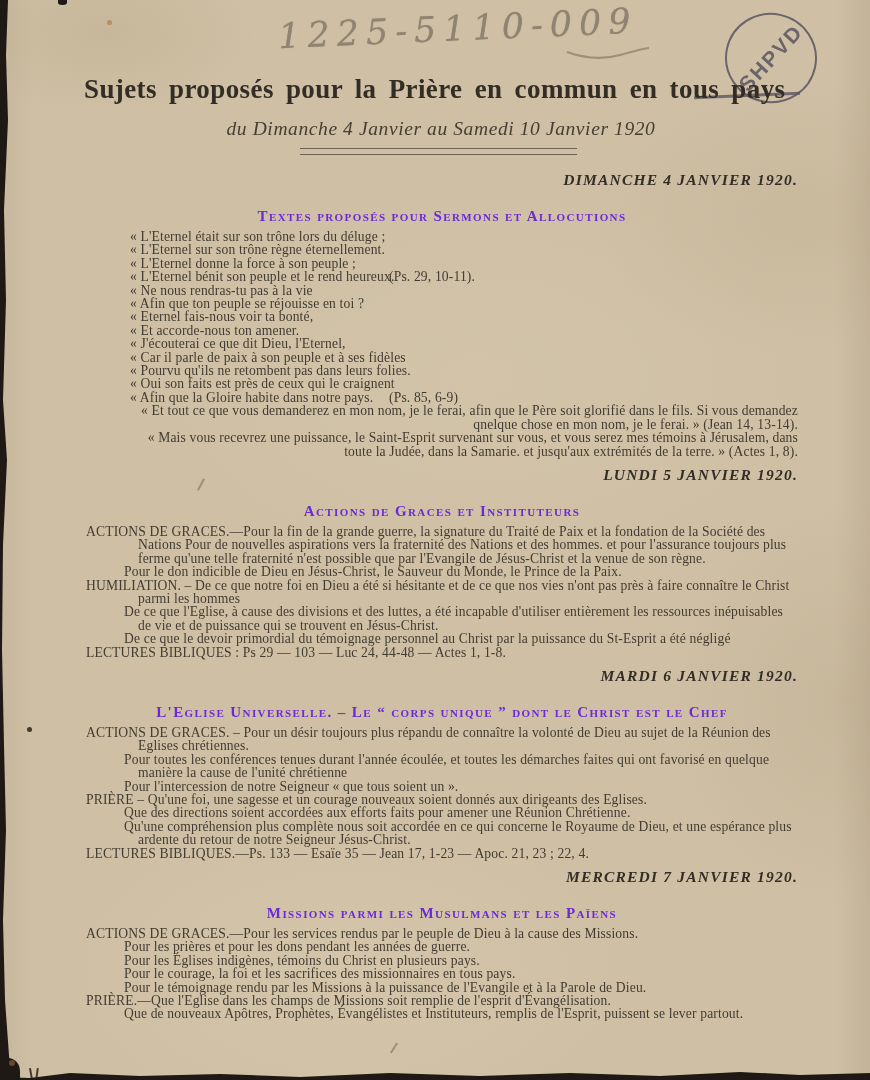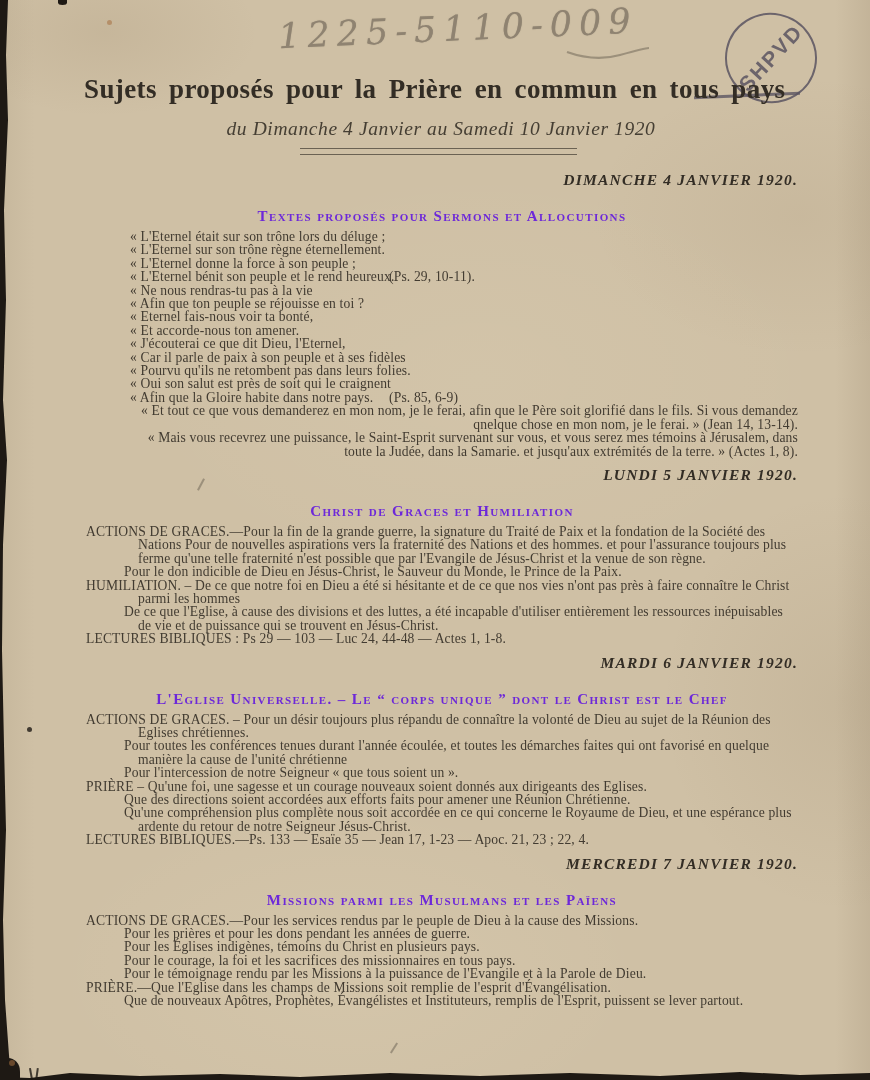--- a/index.html
+++ b/index.html
@@ -114,32 +114,33 @@
       <div class="ln verse">« L'Eternel sur son trône règne éternellement.</div>
       <div class="ln verse">« L'Eternel donne la force à son peuple ;</div>
       <div class="ln verse">« L'Eternel bénit son peuple et le rend heureux.<span class="ref">(Ps. 29, 10-11).</span></div>
       <div class="ln verse">« Ne nous rendras-tu pas à la vie</div>
       <div class="ln verse">« Afin que ton peuple se réjouisse en toi ?</div>
       <div class="ln verse">« Eternel fais-nous voir ta bonté,</div>
       <div class="ln verse">« Et accorde-nous ton amener.</div>
       <div class="ln verse">« J'écouterai ce que dit Dieu, l'Eternel,</div>
       <div class="ln verse">« Car il parle de paix à son peuple et à ses fidèles</div>
       <div class="ln verse">« Pourvu qu'ils ne retombent pas dans leurs folies.</div>
-      <div class="ln verse">« Oui son salut est près de soit qui le craignent</div>
+      <div class="ln verse">« Oui son faits est près de ceux qui le craignent</div>
       <div class="ln verse">« Afin que la Gloire habite dans notre pays.<span class="ref">(Ps. 85, 6-9)</span></div>
       <div class="ln quote">« Et tout ce que vous demanderez en mon nom, je le ferai, afin que le Père soit glorifié dans le fils. Si vous demandez qnelque chose en mon nom, je le ferai. » (Jean 14, 13-14).</div>
       <div class="ln quote">« Mais vous recevrez une puissance, le Saint-Esprit survenant sur vous, et vous serez mes témoins à Jérusalem, dans toute la Judée, dans la Samarie. et jusqu'aux extrémités de la terre. » (Actes 1, 8).</div>
     </section>
     <section>
       <div class="date">LUNDI 5 JANVIER 1920.</div>
-      <div class="topic">Christ de Graces et Humiliation</div>
+      <div class="topic">Actions de Graces et Instituteurs</div>
       <div class="ln label">ACTIONS DE GRACES.—Pour la fin de la grande guerre, la signature du Traité de Paix et la fondation de la Société des Nations Pour de nouvelles aspirations vers la fraternité des Nations et des hommes. et pour l'assurance toujours plus ferme qu'une telle fraternité n'est possible que par l'Evangile de Jésus-Christ et la venue de son règne.</div>
       <div class="ln sub">Pour le don indicible de Dieu en Jésus-Christ, le Sauveur du Monde, le Prince de la Paix.</div>
       <div class="ln label">HUMILIATION. – De ce que notre foi en Dieu a été si hésitante et de ce que nos vies n'ont pas près à faire connaître le Christ parmi les hommes</div>
       <div class="ln sub">De ce que l'Eglise, à cause des divisions et des luttes, a été incapable d'utiliser entièrement les ressources inépuisables de vie et de puissance qui se trouvent en Jésus-Christ.</div>
+      <div class="ln sub">De ce que le devoir primordial du témoignage personnel au Christ par la puissance du St-Esprit a été négligé</div>
       <div class="ln label">LECTURES BIBLIQUES : Ps 29 — 103 — Luc 24, 44-48 — Actes 1, 1-8.</div>
     </section>
     <section>
       <div class="date">MARDI 6 JANVIER 1920.</div>
       <div class="topic">L'Eglise Universelle. – Le “ corps unique ” dont le Christ est le Chef</div>
       <div class="ln label">ACTIONS DE GRACES. – Pour un désir toujours plus répandu de connaître la volonté de Dieu au sujet de la Réunion des Eglises chrétiennes.</div>
       <div class="ln sub">Pour toutes les conférences tenues durant l'année écoulée, et toutes les démarches faites qui ont favorisé en quelque manière la cause de l'unité chrétienne</div>
       <div class="ln sub">Pour l'intercession de notre Seigneur « que tous soient un ».</div>
       <div class="ln label">PRIÈRE – Qu'une foi, une sagesse et un courage nouveaux soient donnés aux dirigeants des Eglises.</div>
       <div class="ln sub">Que des directions soient accordées aux efforts faits pour amener une Réunion Chrétienne.</div>

